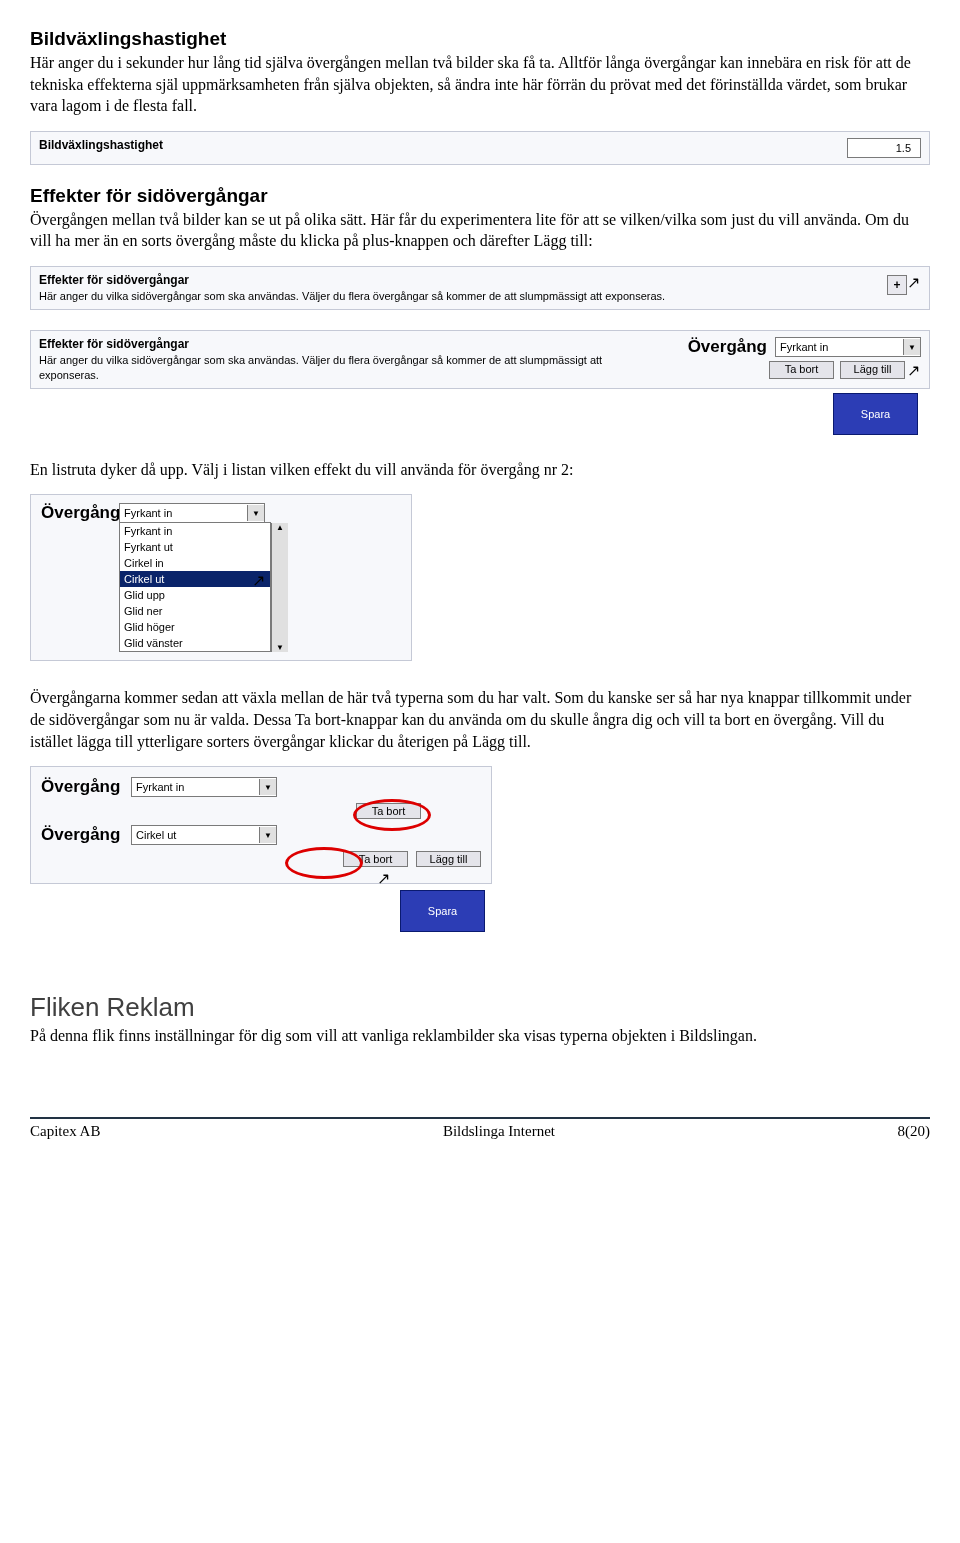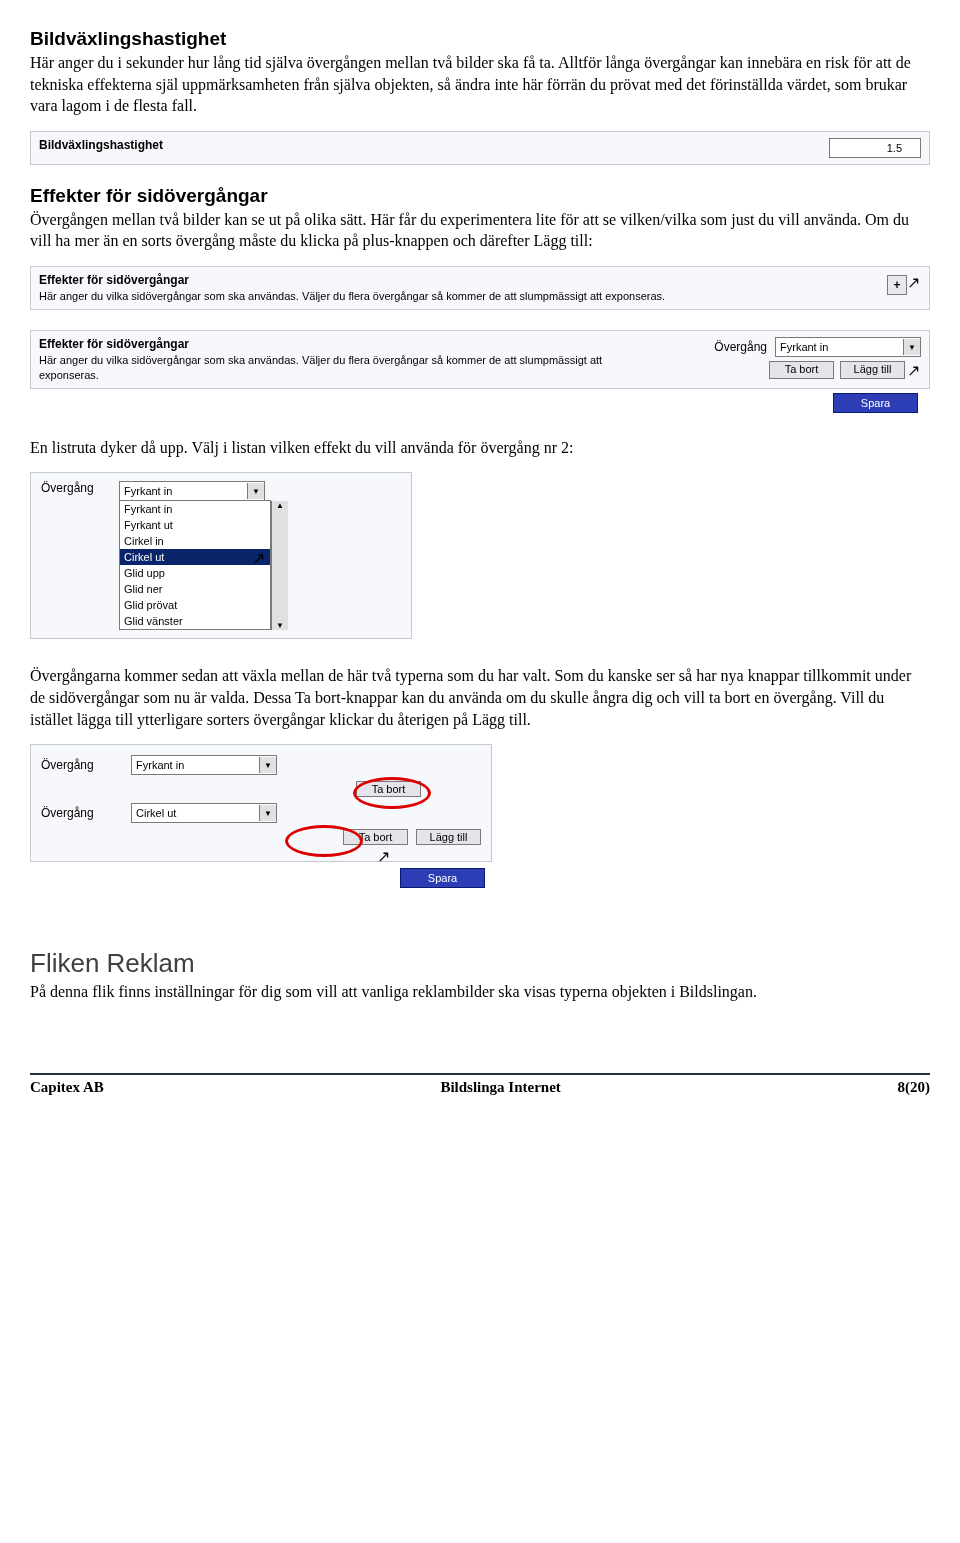--- a/index.html
+++ b/index.html
@@ -57,29 +57,29 @@
   .panel-desc {
     font-size: 11px;
     line-height: 1.3;
   }
   .field-row {
     display: flex;
     align-items: center;
     gap: 8px;
   }
   .field-label {
-    font-weight: normal;
-    font-size: 12px;
+    font-weight: bold;
+    font-size: 17px;
   }
   input.text-input {
     font-family: Verdana, Arial, sans-serif;
     font-size: 11px;
     border: 1px solid #7a7a7a;
     background: #fff;
-    padding: 1px 18px;
+    padding: 1px 9px;
     height: 16px;
     width: 54px;
     text-align: right;
   }
   .dropdown {
     display: inline-flex;
     align-items: center;
     border: 1px solid #7a7a7a;
     background: #fff;
     font-size: 11px;
@@ -106,21 +106,21 @@
     font-size: 11px;
     padding: 1px 4px;
     cursor: pointer;
     text-align: center;
     min-width: 55px;
   }
   .btn-blue {
     background: #2c3db5;
     color: #fff;
     border: 1px solid #0a1a70;
-    padding: 3px 14px;
+    padding: 14px 14px;
   }
   .btn-row {
     display: flex;
     gap: 6px;
     justify-content: flex-end;
   }
   .plus-box {
     width: 18px;
     height: 18px;
     border: 1px solid #7a7a7a;
@@ -200,21 +200,20 @@
     width: 72px;
     height: 26px;
   }
   .footer {
     margin-top: 70px;
     border-top: 2px solid #234;
     padding-top: 4px;
     font-size: 15px;
     display: flex;
     justify-content: space-between;
-    font-weight: bold;
   }
   .after-panel-spara {
     display:flex;
     justify-content:flex-end;
     margin-top:-16px;
     margin-bottom:24px;
     padding-right:12px;
   }
   .dd-panel {
     border:1px solid #c5c9d6;
@@ -290,21 +289,21 @@
         <span class="arrow">▼</span>
       </span>
       <div class="listbox-wrap">
         <div id="listbox" class="listbox">
             <div class="opt">Fyrkant in</div>
             <div class="opt">Fyrkant ut</div>
             <div class="opt">Cirkel in</div>
             <div class="opt sel">Cirkel ut</div>
             <div class="opt">Glid upp</div>
             <div class="opt">Glid ner</div>
-            <div class="opt">Glid prövat</div>
+            <div class="opt">Glid höger</div>
             <div class="opt">Glid vänster</div>
           </div>
       <div class="listbox-scroll">
             <span>▲</span>
             <span>▼</span>
           </div>
         </div>
     </div>
     <span class="cursor" style="margin-top:68px;margin-left:-44px;"></span>
   </div>

